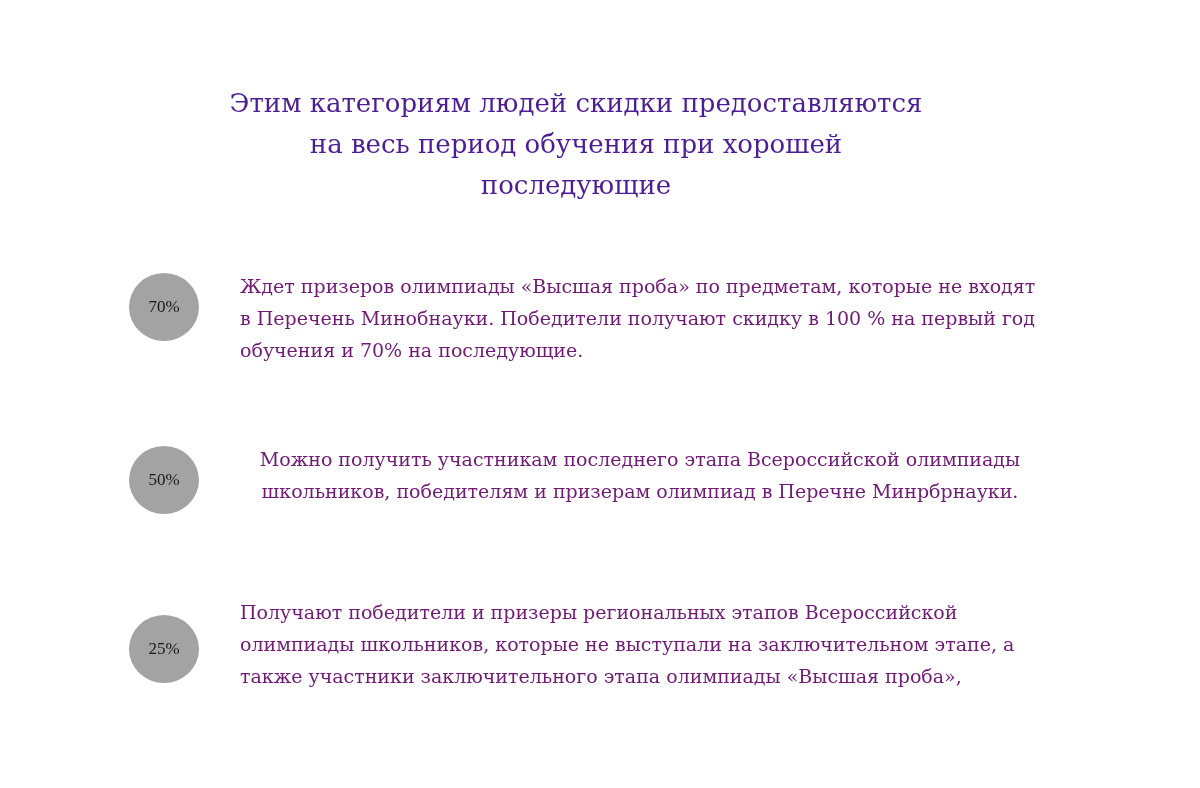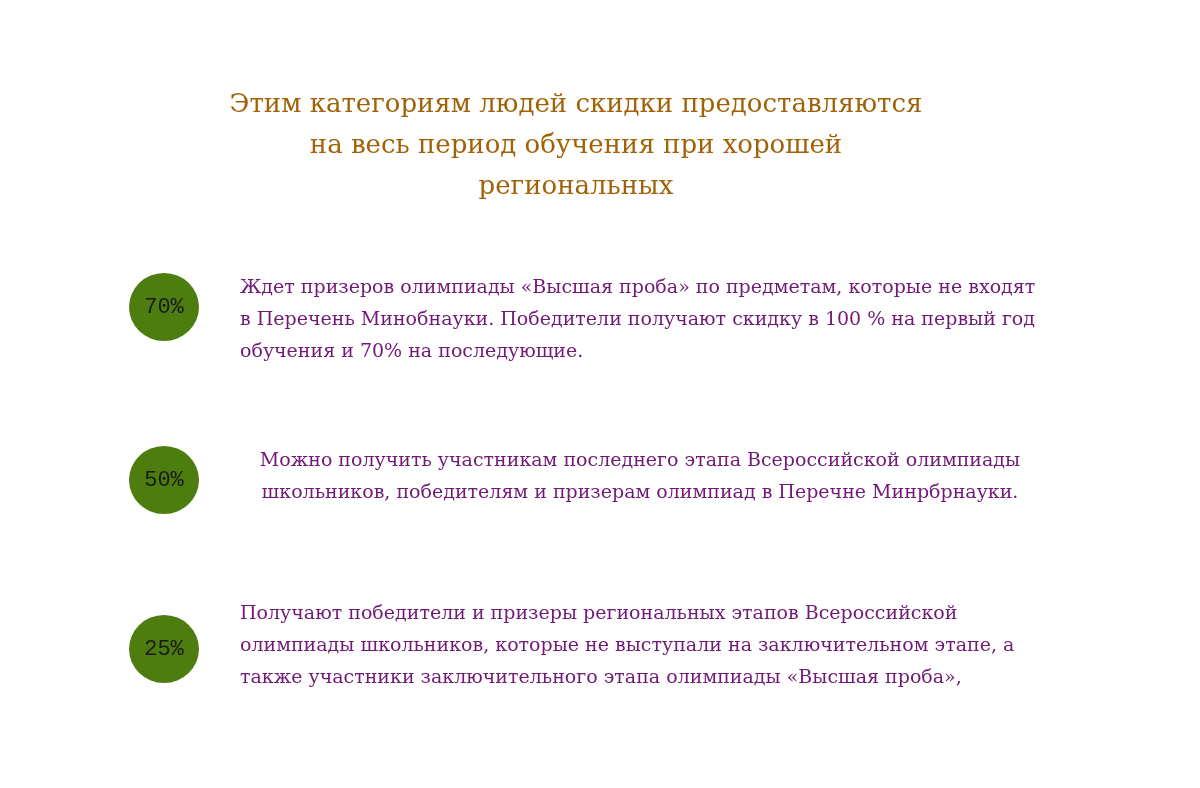--- a/index.html
+++ b/index.html
@@ -1,41 +1,41 @@
 <!DOCTYPE html>
 <html><head>
   <meta charset="utf-8">
   <style>
     html, body { margin:0; padding:0; background:#ffffff; }
     body { width:1200px; height:788px; position:relative; overflow:hidden; color:#1a1a1a; }
     .title {
       position:absolute; left:226px; top:66px; width:700px;
       text-align:center; font-family:"DejaVu Serif", "Liberation Serif", serif;
-      font-size:26px; line-height:41px; color:#a16207; font-weight:normal;
+      font-size:26px; line-height:41px; color:#4c1d95; font-weight:normal;
     }
     .title span { display:block; }
     .item { position:absolute; left:0; width:1200px; }
     .badge {
       position:absolute; left:129px; width:70px; height:68px; border-radius:50%;
-      background:#4d7c0f; display:flex; align-items:center; justify-content:center;
-      font-family:Liberation Mono, monospace; font-size:22px; color:#1a1a1a;
+      background:#a3a3a3; display:flex; align-items:center; justify-content:center;
+      font-family:Liberation Serif, serif; font-size:17px; color:#1a1a1a;
     }
     .desc {
       position:absolute; left:240px; width:800px;
       font-family:"DejaVu Serif", "Liberation Serif", serif; font-size:19px; line-height:32px; color:#701a75;
     }
     .desc span { display:block; white-space:nowrap; }
   </style>
 </head>
 <body>
 
 <h1 class="title">
   <span>Этим категориям людей скидки предоставляются</span>
   <span>на весь период обучения при хорошей</span>
-  <span>региональных</span>
+  <span>последующие</span>
 </h1>
 
 <div class="item" style="top:273px;">
   <div class="badge" style="top:0;">70%</div>
   <div class="desc" style="top:-3px;">
     <span>Ждет призеров олимпиады «Высшая проба» по предметам, которые не входят</span>
     <span>в Перечень Минобнауки. Победители получают скидку в 100 % на первый год</span>
     <span>обучения и 70% на последующие.</span>
   </div>
 </div>

